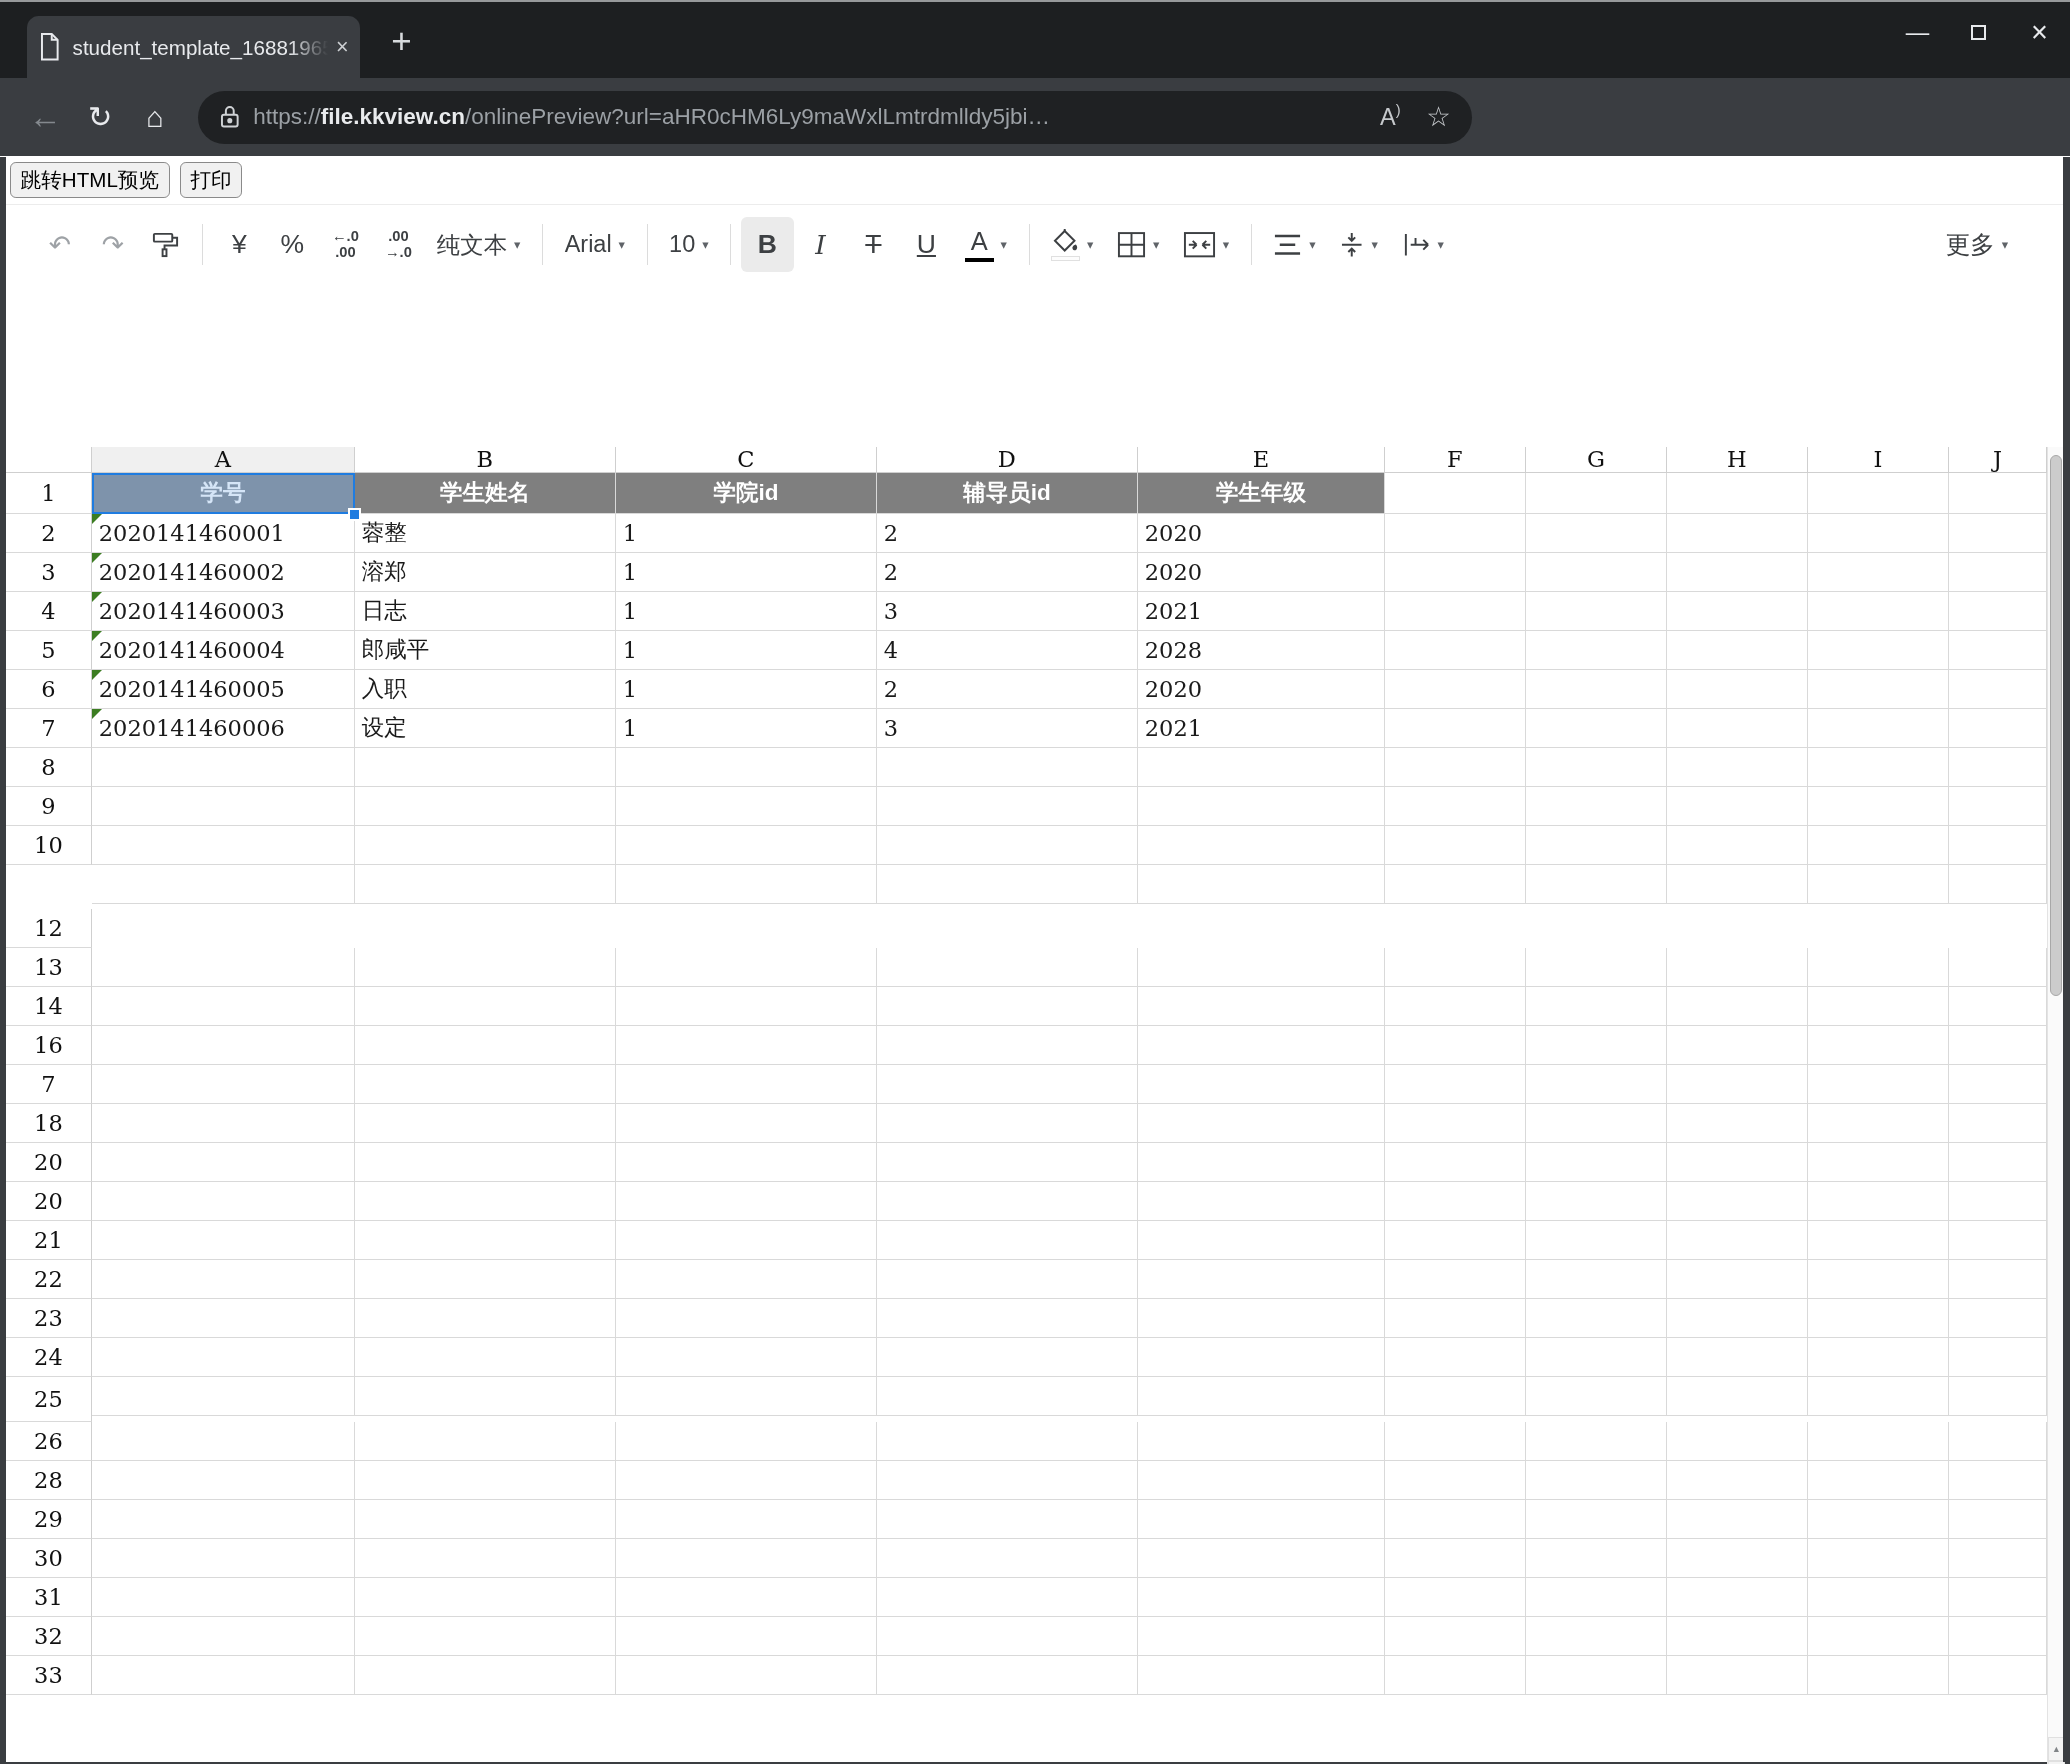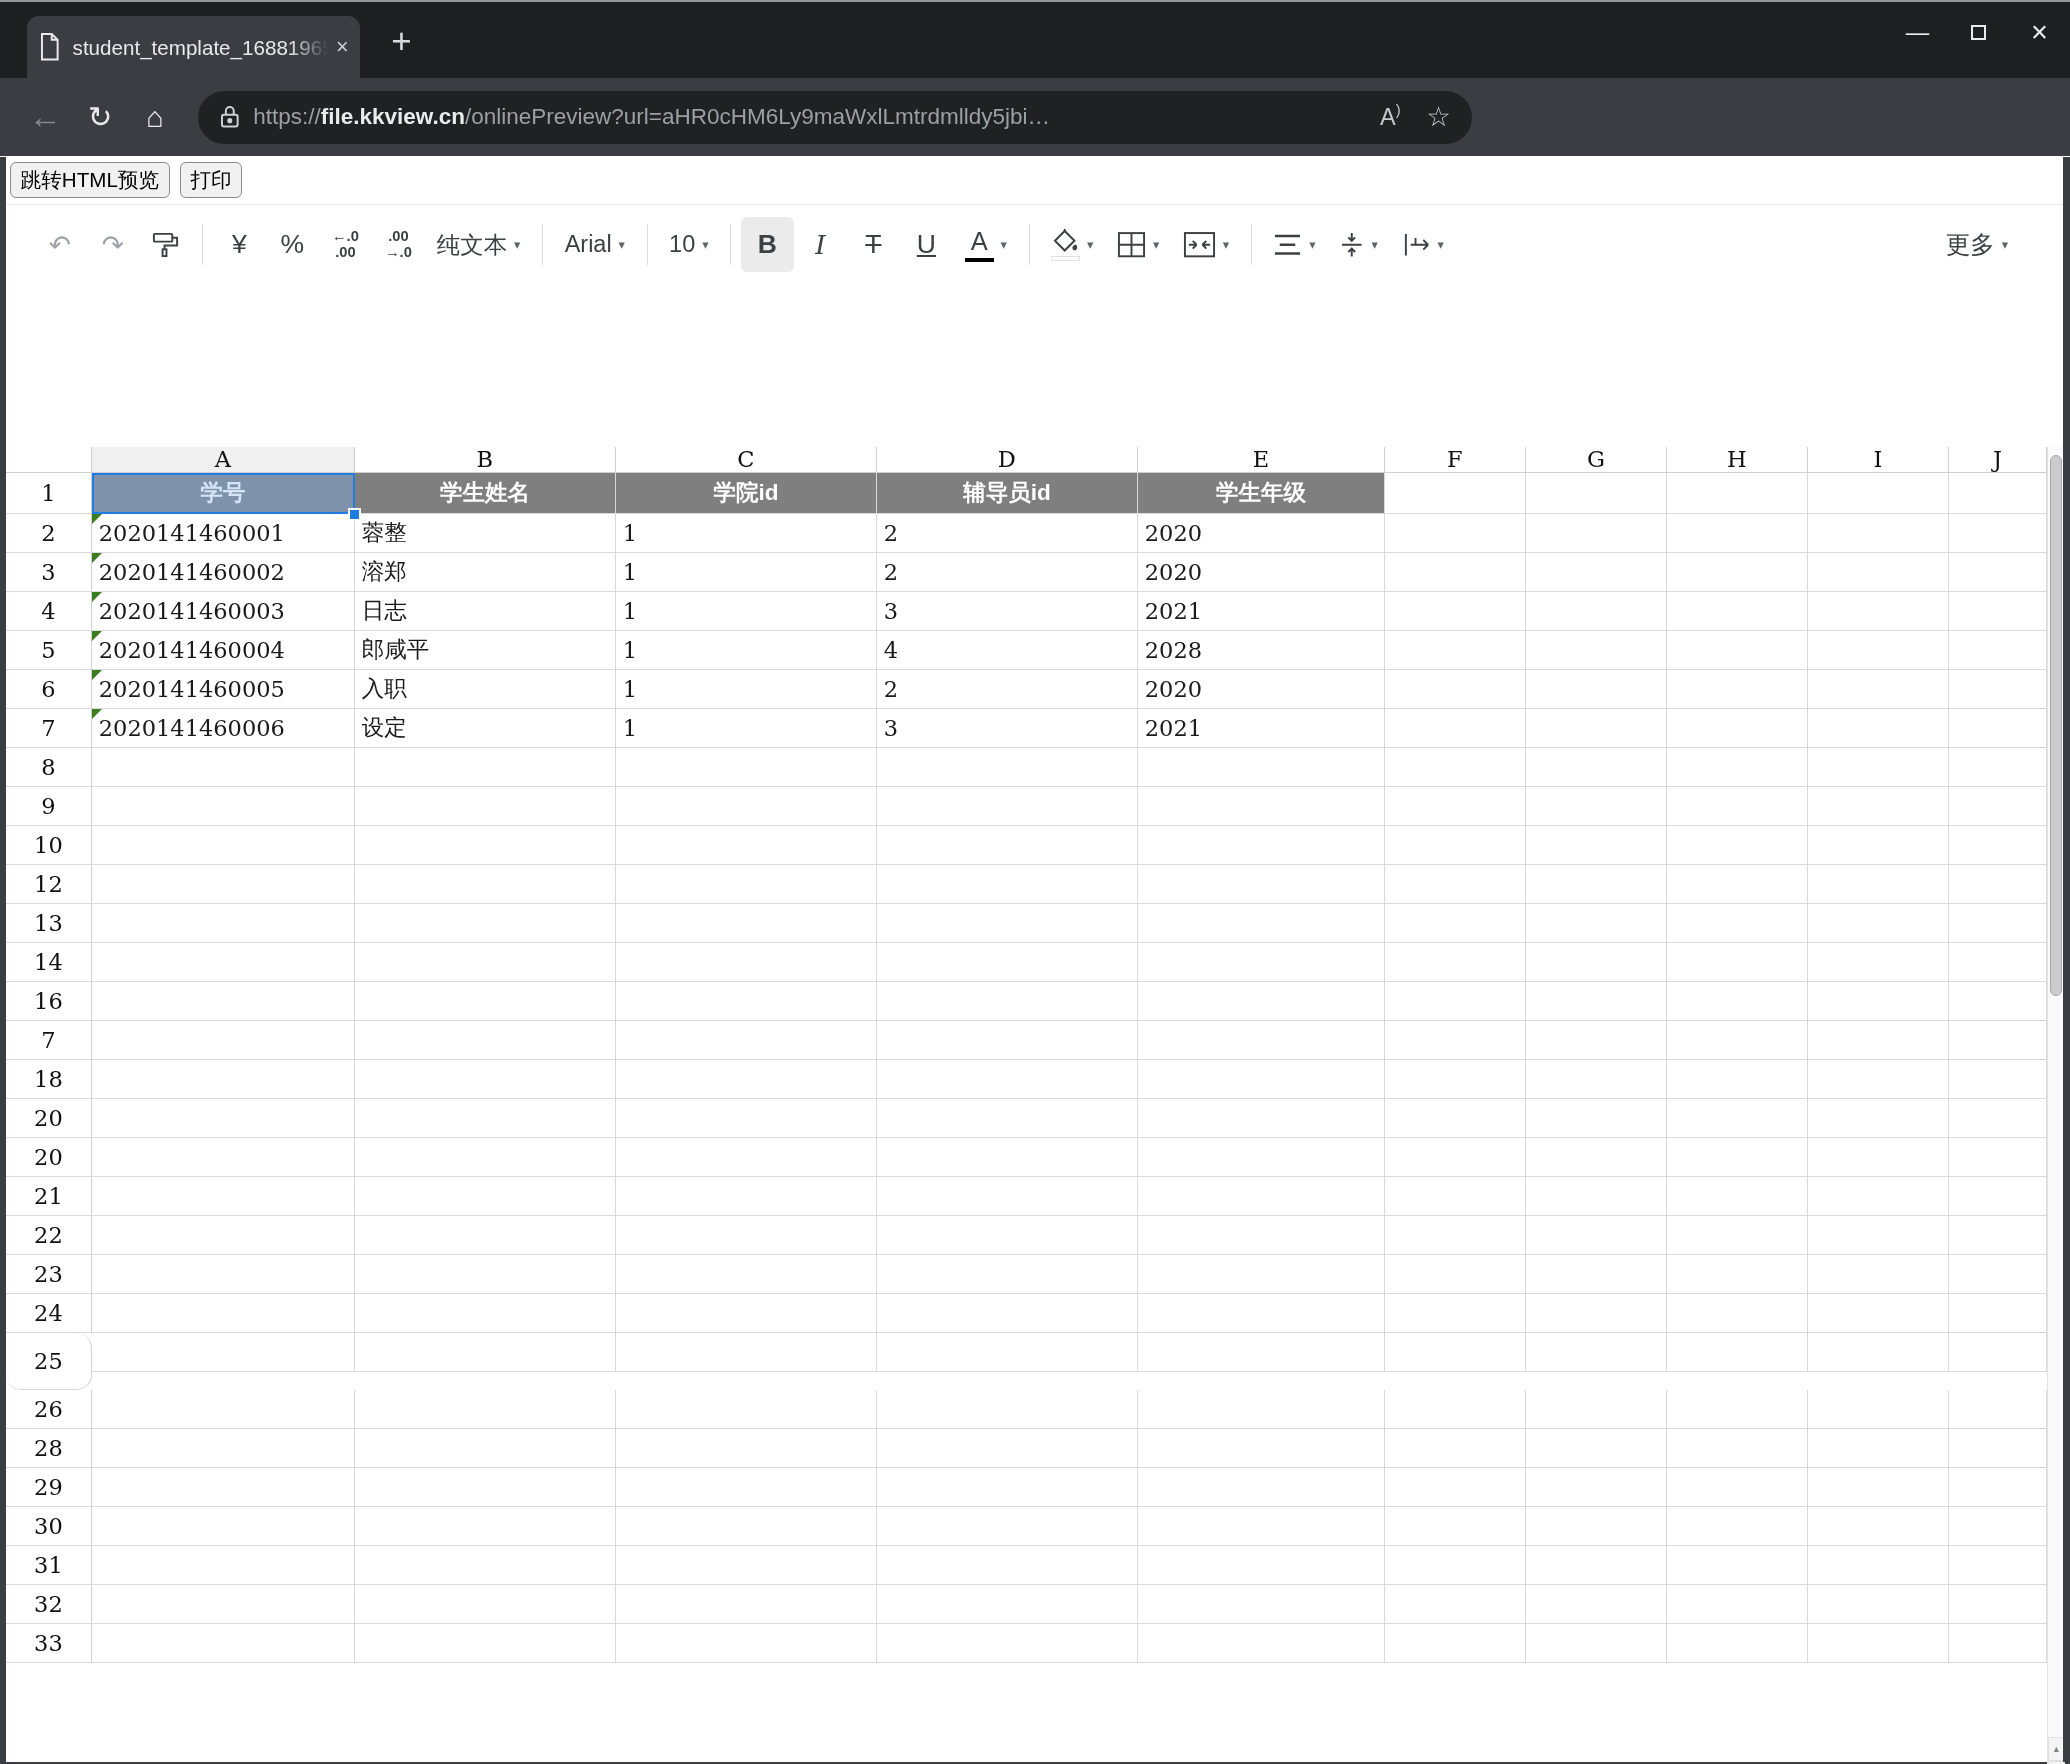--- a/index.html
+++ b/index.html
@@ -426,21 +426,21 @@
           <div class="g-cell" style="width: 261px; height: 39px;"></div>
           <div class="g-cell" style="width: 261px; height: 39px;"></div>
           <div class="g-cell" style="width: 247px; height: 39px;"></div>
           <div class="g-cell" style="width: 141px; height: 39px;"></div>
           <div class="g-cell" style="width: 141px; height: 39px;"></div>
           <div class="g-cell" style="width: 141px; height: 39px;"></div>
           <div class="g-cell" style="width: 141px; height: 39px;"></div>
           <div class="g-cell" style="width: 98px; height: 39px;"></div>
         </div>
         <div class="g-row">
-          <div class="g-gutter" style="width: 86px; height: 39px;">12</div>
+          <div class="g-gutter" style="width: 86px; height: 39px; margin-top: 44px;">12</div>
           <div class="g-cell" style="width: 263px; height: 39px;"></div>
           <div class="g-cell" style="width: 261px; height: 39px;"></div>
           <div class="g-cell" style="width: 261px; height: 39px;"></div>
           <div class="g-cell" style="width: 261px; height: 39px;"></div>
           <div class="g-cell" style="width: 247px; height: 39px;"></div>
           <div class="g-cell" style="width: 141px; height: 39px;"></div>
           <div class="g-cell" style="width: 141px; height: 39px;"></div>
           <div class="g-cell" style="width: 141px; height: 39px;"></div>
           <div class="g-cell" style="width: 141px; height: 39px;"></div>
           <div class="g-cell" style="width: 98px; height: 39px;"></div>
@@ -582,21 +582,21 @@
           <div class="g-cell" style="width: 261px; height: 39px;"></div>
           <div class="g-cell" style="width: 261px; height: 39px;"></div>
           <div class="g-cell" style="width: 247px; height: 39px;"></div>
           <div class="g-cell" style="width: 141px; height: 39px;"></div>
           <div class="g-cell" style="width: 141px; height: 39px;"></div>
           <div class="g-cell" style="width: 141px; height: 39px;"></div>
           <div class="g-cell" style="width: 141px; height: 39px;"></div>
           <div class="g-cell" style="width: 98px; height: 39px;"></div>
         </div>
         <div class="g-row">
-          <div class="g-gutter" style="width: 86px; height: 57px; border-radius: 15px;">25</div>
+          <div class="g-gutter" style="width: 86px; height: 45px;">25</div>
           <div class="g-cell" style="width: 263px; height: 39px;"></div>
           <div class="g-cell" style="width: 261px; height: 39px;"></div>
           <div class="g-cell" style="width: 261px; height: 39px;"></div>
           <div class="g-cell" style="width: 261px; height: 39px;"></div>
           <div class="g-cell" style="width: 247px; height: 39px;"></div>
           <div class="g-cell" style="width: 141px; height: 39px;"></div>
           <div class="g-cell" style="width: 141px; height: 39px;"></div>
           <div class="g-cell" style="width: 141px; height: 39px;"></div>
           <div class="g-cell" style="width: 141px; height: 39px;"></div>
           <div class="g-cell" style="width: 98px; height: 39px;"></div>

